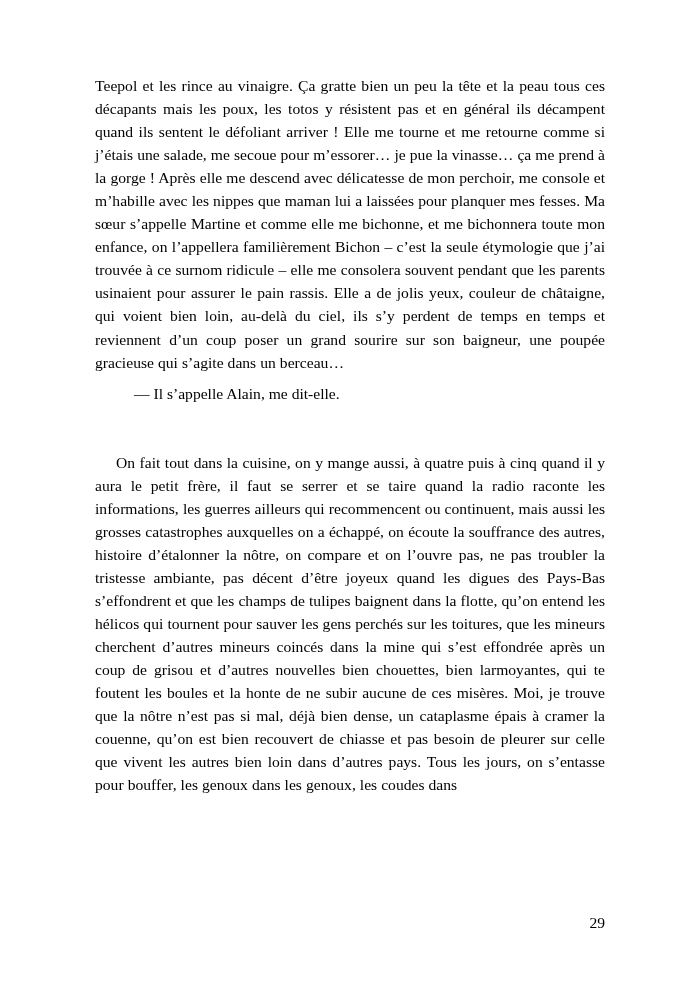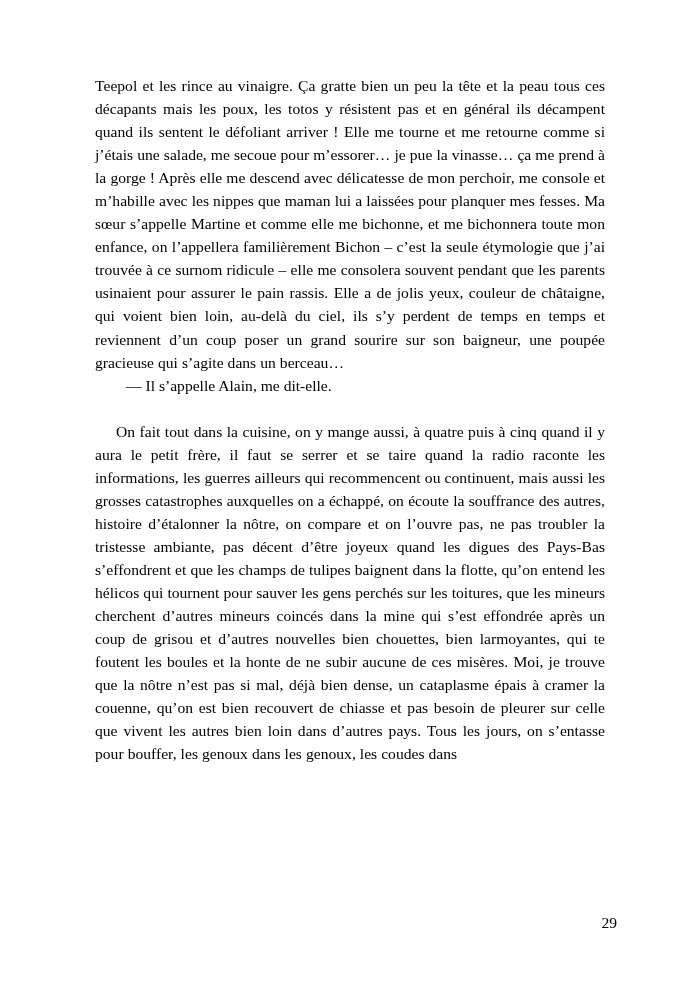--- a/index.html
+++ b/index.html
@@ -39,37 +39,38 @@
     font-size: 15.6px;
     line-height: 23.05px;
     letter-spacing: 0.01px;
     word-spacing: 0.1px;
     -webkit-hyphens: none;
     hyphens: none;
   }
 
   p.para.indent {
     text-indent: 21px;
+    margin-top: 15px;
   }
 
   p.dialogue {
-    margin: 0;
+    margin: 8px;
     text-align: left;
     font-size: 15.6px;
     line-height: 23.05px;
     text-indent: 31px;
   }
 
   .para-gap {
     height: 23.05px;
   }
 
   .page-number {
     position: absolute;
-    left: 12px;
+    left: 0;
     top: 913px;
     width: 605px;
     text-align: right;
     font-size: 15.6px;
     line-height: 20px;
     font-family: "Liberation Serif", "DejaVu Serif", serif;
     color: #000000;
   }
 </style>
 </head>

